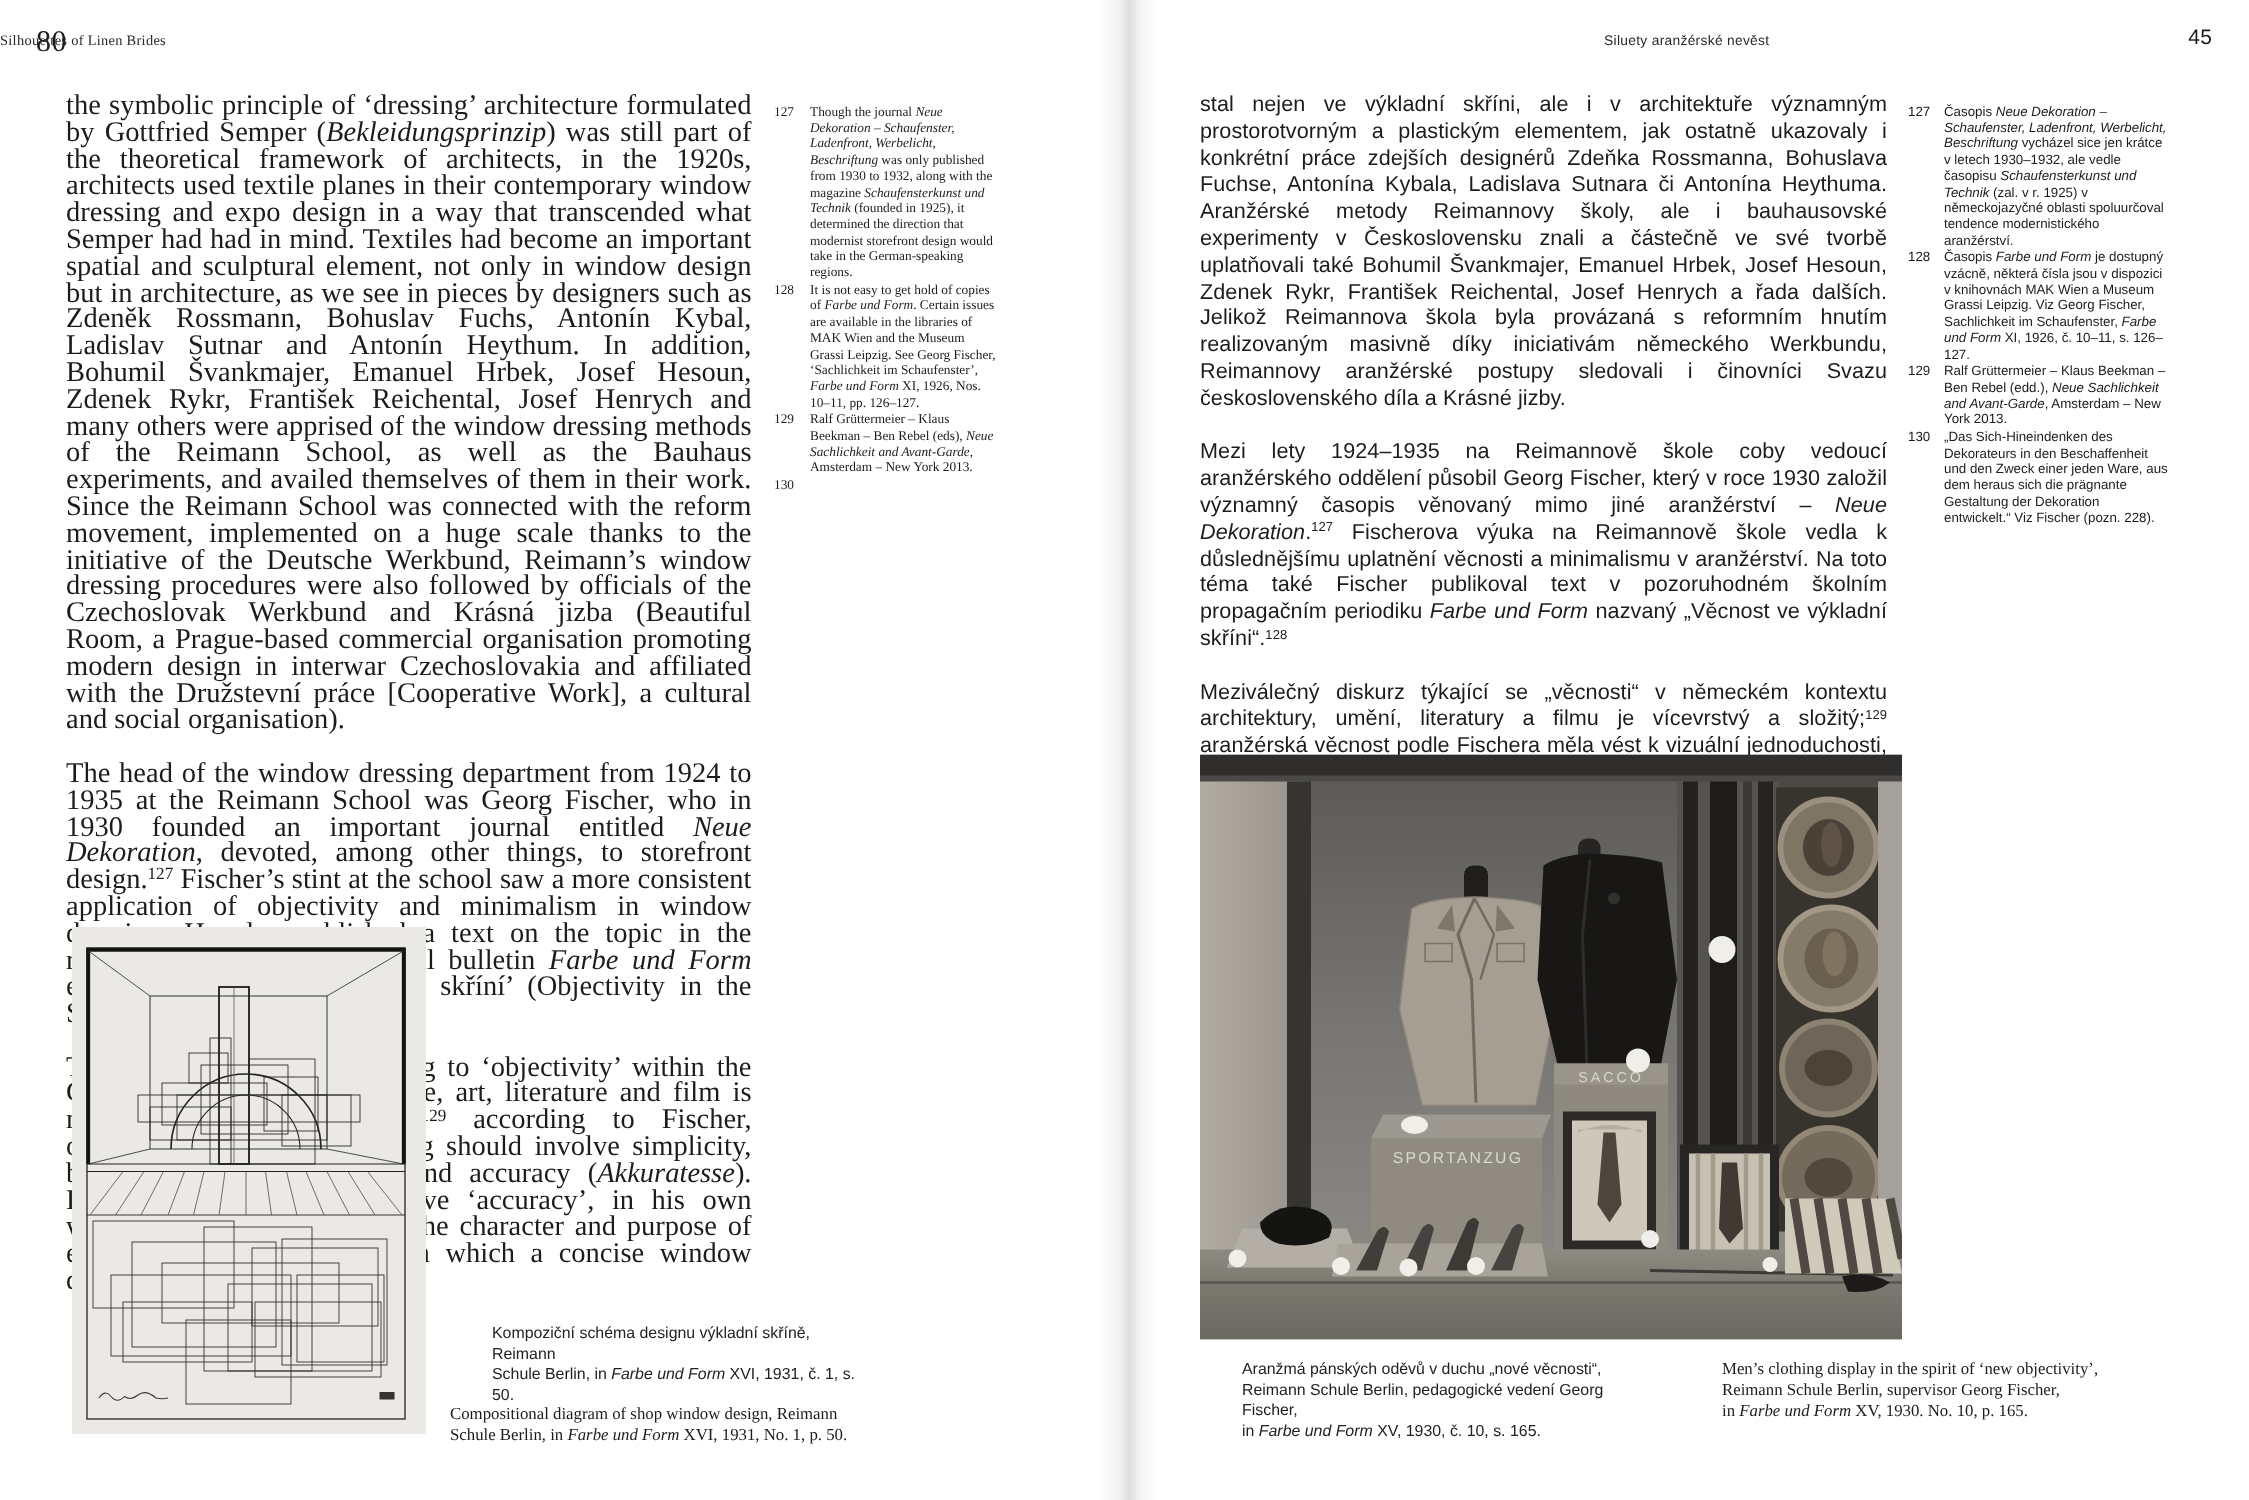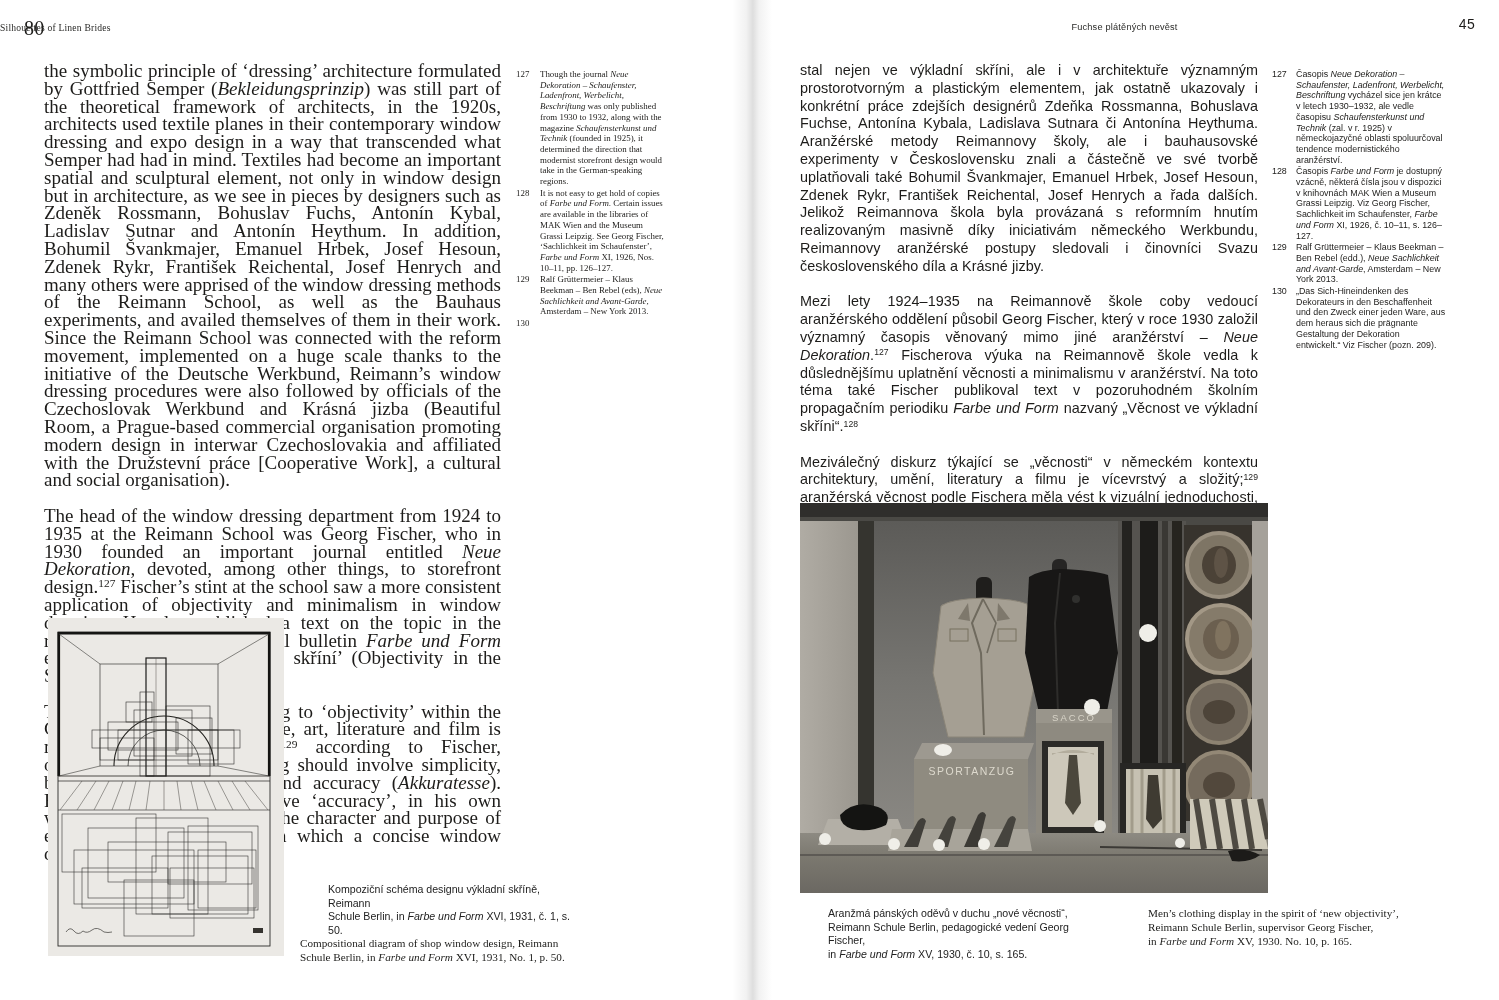--- a/index.html
+++ b/index.html
@@ -158,21 +158,21 @@
     <rect x="205" y="310" width="10" height="5" fill="#35332f"></rect>
   </svg>
 </div>
 
 <div class="cap-left">
   <div class="cap-cs">Kompoziční schéma designu výkladní skříně, Reimann<br>Schule Berlin, in <i>Farbe und Form</i> XVI, 1931, č. 1, s. 50.</div>
   <div class="cap-en">Compositional diagram of shop window design, Reimann<br>Schule Berlin, in <i>Farbe und Form</i> XVI, 1931, No. 1, p. 50.</div>
 </div>
 
 <div class="pagenum-right sans">45</div>
-<div class="runhead-right sans">Fuchse plátěných nevěst</div>
+<div class="runhead-right sans">Siluety aranžérské nevěst</div>
 
 <div class="text-cs sans">
   <p>stal nejen ve výkladní skříni, ale i v architektuře významným prostorotvorným a plastickým elementem, jak ostatně ukazovaly i konkrétní práce zdejších designérů Zdeňka Rossmanna, Bohuslava Fuchse, Antonína Kybala, Ladislava Sutnara či Antonína Heythuma. Aranžérské metody Reimannovy školy, ale i bauhausovské experimenty v Československu znali a částečně ve své tvorbě uplatňovali také Bohumil Švankmajer, Emanuel Hrbek, Josef Hesoun, Zdenek Rykr, František Reichental, Josef Henrych a řada dalších. Jelikož Reimannova škola byla provázaná s reformním hnutím realizovaným masivně díky iniciativám německého Werkbundu, Reimannovy aranžérské postupy sledovali i činovníci Svazu československého díla a Krásné jizby.</p>
   <p>Mezi lety 1924–1935 na Reimannově škole coby vedoucí aranžérského oddělení působil Georg Fischer, který v roce 1930 založil významný časopis věnovaný mimo jiné aranžérství – <i>Neue Dekoration</i>.<sup>127</sup> Fischerova výuka na Reimannově škole vedla k důslednějšímu uplatnění věcnosti a minimalismu v aranžérství. Na toto téma také Fischer publikoval text v pozoruhodném školním propagačním periodiku <i>Farbe und Form</i> nazvaný „Věcnost ve výkladní skříni“.<sup>128</sup></p>
   <p>Meziválečný diskurz týkající se „věcnosti“ v německém kontextu architektury, umění, literatury a filmu je vícevrstvý a složitý;<sup>129</sup> aranžérská věcnost podle Fischera měla vést k vizuální jednoduchosti, stručnosti, čistotě, výstižnosti a preciznosti (<i>Akkuratesse</i>). K této věcné „akurátnosti“ se Fischer dopracoval, jak sám uvedl, skrze „vcítění se do charakteru a účelu každého jednotlivého produktu, z něhož se pak vyvíjí pregnantní aranžérská forma“.<sup>130</sup></p>
 </div>
 
 <div class="fns fns-right sans">
   <div class="fn">
     <span class="fn-num">127</span>
@@ -181,21 +181,21 @@
   <div class="fn">
     <span class="fn-num">128</span>
     <span class="fn-text">Časopis <i>Farbe und Form</i> je dostupný vzácně, některá čísla jsou v dispozici v knihovnách MAK Wien a Museum Grassi Leipzig. Viz Georg Fischer, Sachlichkeit im Schaufenster, <i>Farbe und Form</i> XI, 1926, č. 10–11, s. 126–127.</span>
   </div>
   <div class="fn">
     <span class="fn-num">129</span>
     <span class="fn-text">Ralf Grüttermeier – Klaus Beekman – Ben Rebel (edd.), <i>Neue Sachlichkeit and Avant-Garde</i>, Amsterdam – New York 2013.</span>
   </div>
   <div class="fn">
     <span class="fn-num">130</span>
-    <span class="fn-text">„Das Sich-Hineindenken des Dekorateurs in den Beschaffenheit und den Zweck einer jeden Ware, aus dem heraus sich die prägnante Gestaltung der Dekoration entwickelt.“ Viz Fischer (pozn. 209).</span>
+    <span class="fn-text">„Das Sich-Hineindenken des Dekorateurs in den Beschaffenheit und den Zweck einer jeden Ware, aus dem heraus sich die prägnante Gestaltung der Dekoration entwickelt.“ Viz Fischer (pozn. 228).</span>
   </div>
 </div>
 
 <div class="fig-photo">
   <svg viewBox="0 0 468 390">
     <defs>
       <linearGradient id="wall" x1="0" y1="0" x2="0" y2="1">
         <stop offset="0" stop-color="#5c5b58"></stop>
           <stop offset="0.5" stop-color="#767571"></stop>
           <stop offset="1" stop-color="#8a8883"></stop>

